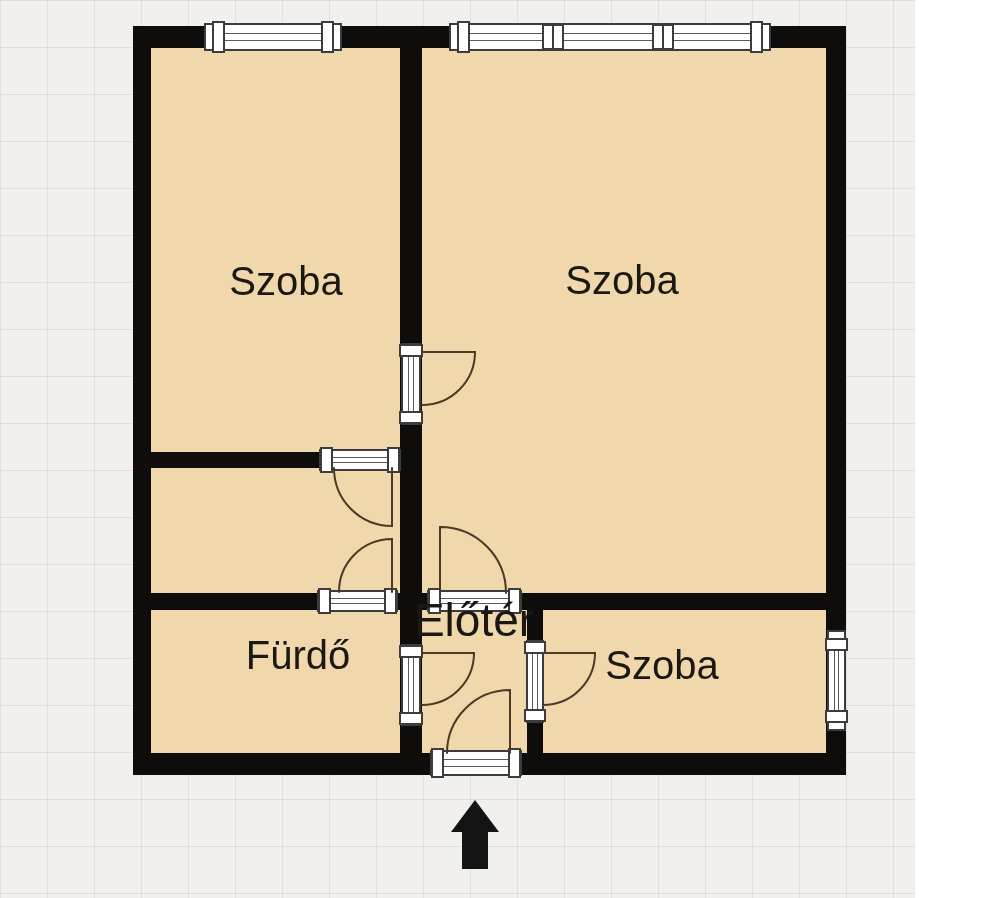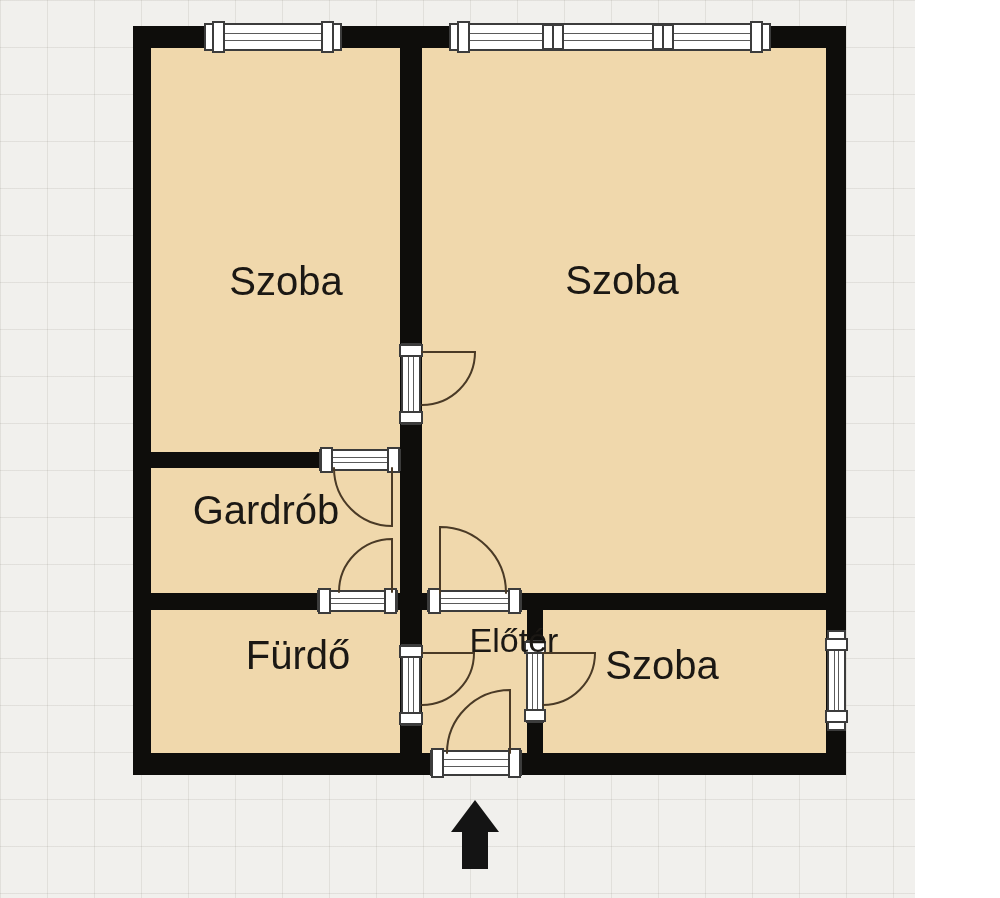--- a/index.html
+++ b/index.html
@@ -96,18 +96,17 @@
       <path d="M392,592 L392,539 A53,53 0 0 0 339,592" fill="none" stroke="#4a3a26" stroke-width="2" stroke-linecap="round"></path>
       <path d="M440,593 L440,527 A66,66 0 0 1 506,593" fill="none" stroke="#4a3a26" stroke-width="2" stroke-linecap="round"></path>
       <path d="M422,653 L474,653 A52,52 0 0 1 422,705" fill="none" stroke="#4a3a26" stroke-width="2" stroke-linecap="round"></path>
       <path d="M543,653 L595,653 A52,52 0 0 1 543,705" fill="none" stroke="#4a3a26" stroke-width="2" stroke-linecap="round"></path>
       <path d="M510,753 L510,690 A63,63 0 0 0 447,753" fill="none" stroke="#4a3a26" stroke-width="2" stroke-linecap="round"></path>
       <path d="M475,800 L499,832 L488,832 L488,869 L462,869 L462,832 L451,832 Z" fill="#141414"></path>
     </svg>
   <div class="plan-labels">
     <div class="room-label" style="left: 286px; top: 281px; font-size: 40px; color: rgb(27, 24, 20);">Szoba</div>
     <div class="room-label" style="left: 622px; top: 280px; font-size: 40px; color: rgb(27, 24, 20);">Szoba</div>
-    <div class="room-label" style="left: 266px; top: 510px; font-size: 40px; color: rgb(27, 24, 20);">Gardrób</div>
     <div class="room-label" style="left: 275px; top: 655px; font-size: 40px; color: rgb(27, 24, 20); margin-left: 23px;">Fürdő</div>
-    <div class="room-label" style="left: 474px; top: 640px; font-size: 34px; color: rgb(27, 24, 20); margin-left: 40px;">Előtér</div>
+    <div class="room-label" style="left: 474px; top: 620px; font-size: 46px; color: rgb(27, 24, 20);">Előtér</div>
     <div class="room-label" style="left: 662px; top: 665px; font-size: 40px; color: rgb(27, 24, 20);">Szoba</div>
   </div>
 </div>
 
 </body></html>

